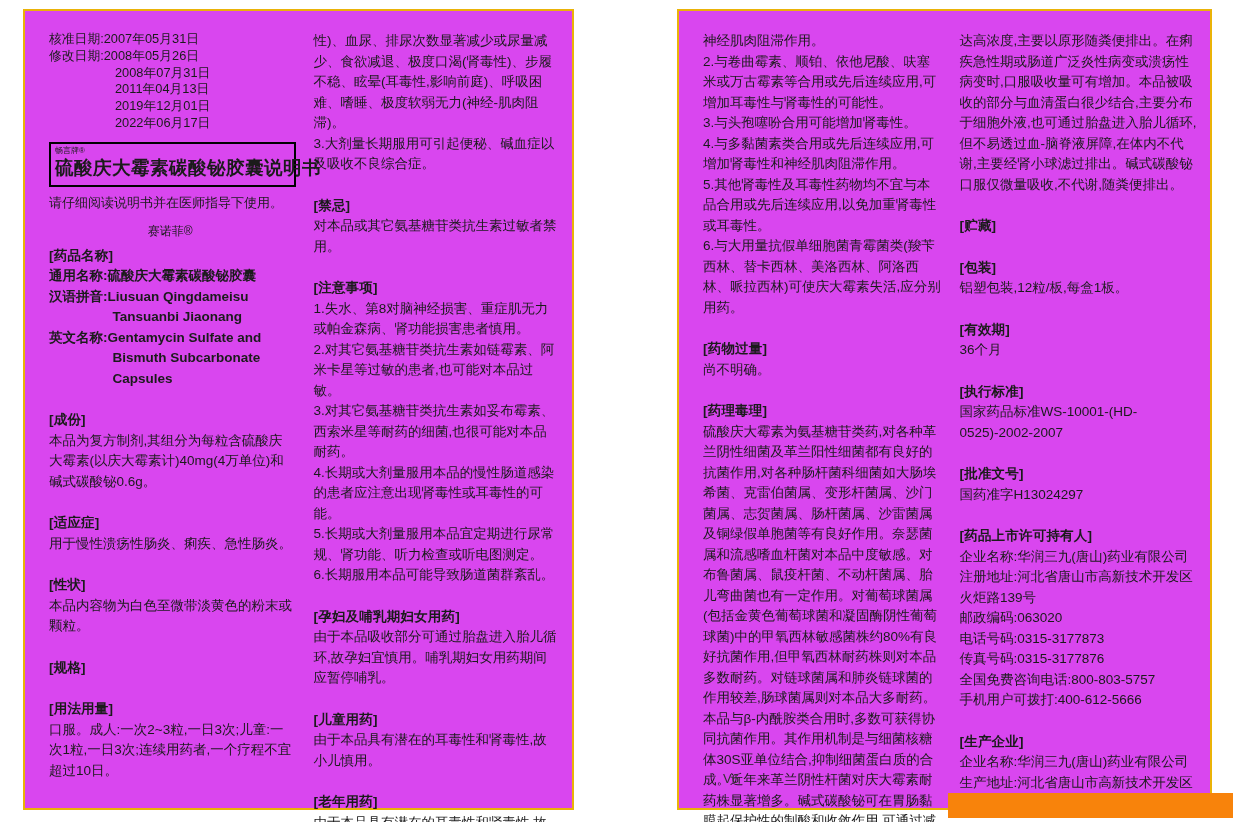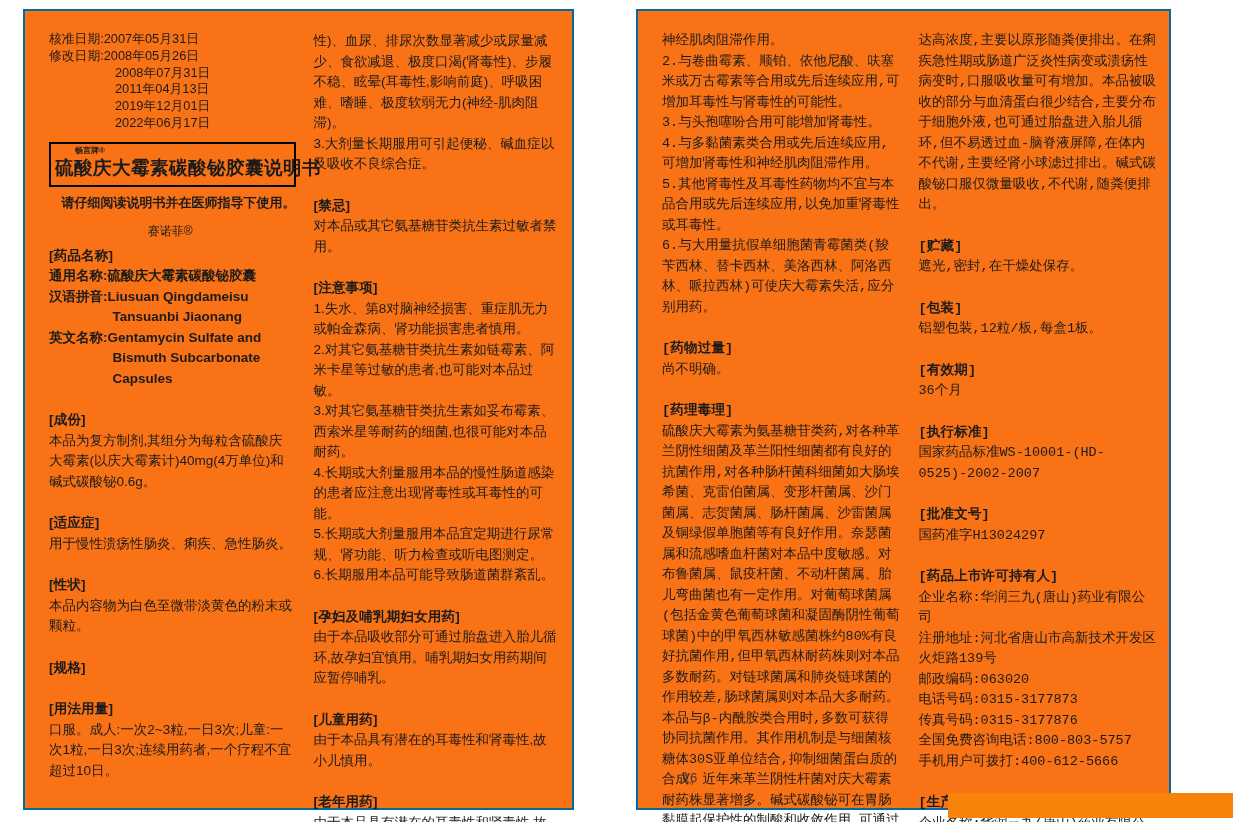--- a/index.html
+++ b/index.html
@@ -4,44 +4,44 @@
 <style>
   html,body{margin:0;padding:0;background:#ffffff;}
   body{
     width:1233px;height:822px;position:relative;overflow:hidden;
     font-family:"Liberation Sans","DejaVu Sans",sans-serif;
     color:#1b1b1b;
     -webkit-font-smoothing:antialiased;
   }
   .page{
     position:absolute;top:9px;height:801px;
-    border:2px solid #0369a1;background:#f97316;box-sizing:border-box;
+    border:2px solid #eab308;background:#d946ef;box-sizing:border-box;
   }
   #page-1{left:23px;width:551px;}
-  #page-2{left:636px;width:535px;font-family:Liberation Mono, monospace;}
+  #page-2{left:677px;width:535px;}
   .page-inner{
     display:flex;gap:18px;
     padding:20px 12px 14px 24px;box-sizing:border-box;height:100%;
   }
   .col{flex:1;min-width:0;font-size:13.5px;line-height:20.5px;}
   .col p{margin:0;}
   .sec{margin-top:21px;}
   .sec:first-child{margin-top:4px;}
   .sec-title{margin:0;font-size:13.5px;font-weight:bold;letter-spacing:.2px;}
   .sec.hang p{padding-left:4.7em;text-indent:-4.7em;font-weight:bold;}
   
   .dates{font-size:12.8px;line-height:16.8px;}
   .dates p{margin:0;white-space:nowrap;}
   .dates p.indent{padding-left:66px;}
   .title-box{
     border:2px solid #000;margin-top:10px;padding:2px 4px 5px 4px;
   }
-  .trademark{font-size:8px;line-height:10px;font-weight:bold;margin-left:20px;}
+  .trademark{font-size:8px;line-height:10px;font-weight:normal;}
   .drug-title{font-size:18.5px;font-weight:bold;line-height:24px;letter-spacing:.5px;white-space:nowrap;}
-  .notice{font-size:13px;font-weight:bold;text-align:right;margin-top:6px;}
+  .notice{font-size:13px;font-weight:normal;text-align:left;margin-top:6px;}
   .brand{font-size:12px;text-align:center;padding-right:4px;margin-top:8px;}
   .page-footer{
     position:absolute;left:44px;bottom:22px;font-size:13px;color:#333;
   }
   .orange-bar{
     position:absolute;z-index:5;
     left:948px;top:793px;width:285px;height:25px;
   }
 </style>
 </head>
@@ -149,21 +149,20 @@
           <h3 class="sec-title">[药理毒理]</h3>
           <p>硫酸庆大霉素为氨基糖苷类药,对各种革兰阴性细菌及革兰阳性细菌都有良好的抗菌作用,对各种肠杆菌科细菌如大肠埃希菌、克雷伯菌属、变形杆菌属、沙门菌属、志贺菌属、肠杆菌属、沙雷菌属及铜绿假单胞菌等有良好作用。奈瑟菌属和流感嗜血杆菌对本品中度敏感。对布鲁菌属、鼠疫杆菌、不动杆菌属、胎儿弯曲菌也有一定作用。对葡萄球菌属(包括金黄色葡萄球菌和凝固酶阴性葡萄球菌)中的甲氧西林敏感菌株约80%有良好抗菌作用,但甲氧西林耐药株则对本品多数耐药。对链球菌属和肺炎链球菌的作用较差,肠球菌属则对本品大多耐药。本品与β-内酰胺类合用时,多数可获得协同抗菌作用。其作用机制是与细菌核糖体30S亚单位结合,抑制细菌蛋白质的合成。近年来革兰阴性杆菌对庆大霉素耐药株显著增多。碱式碳酸铋可在胃肠黏膜起保护性的制酸和收敛作用,可通过减少肠道受刺激而达到止泻作用,防止机体过度脱水和水盐代谢失调。</p>
         </div>
       </div>
     <div class="col">
         <div class="sec" style="margin-top: 0px;">
           <p>达高浓度,主要以原形随粪便排出。在痢疾急性期或肠道广泛炎性病变或溃疡性病变时,口服吸收量可有增加。本品被吸收的部分与血清蛋白很少结合,主要分布于细胞外液,也可通过胎盘进入胎儿循环,但不易透过血-脑脊液屏障,在体内不代谢,主要经肾小球滤过排出。碱式碳酸铋口服仅微量吸收,不代谢,随粪便排出。</p>
         </div>
         <div class="sec">
           <h3 class="sec-title">[贮藏]</h3>
-          <p>遮光,密封,在干燥处保存。</p>
         </div>
         <div class="sec">
           <h3 class="sec-title">[包装]</h3>
           <p>铝塑包装,12粒/板,每盒1板。</p>
         </div>
         <div class="sec">
           <h3 class="sec-title">[有效期]</h3>
           <p>36个月</p>
         </div>
         <div class="sec">

